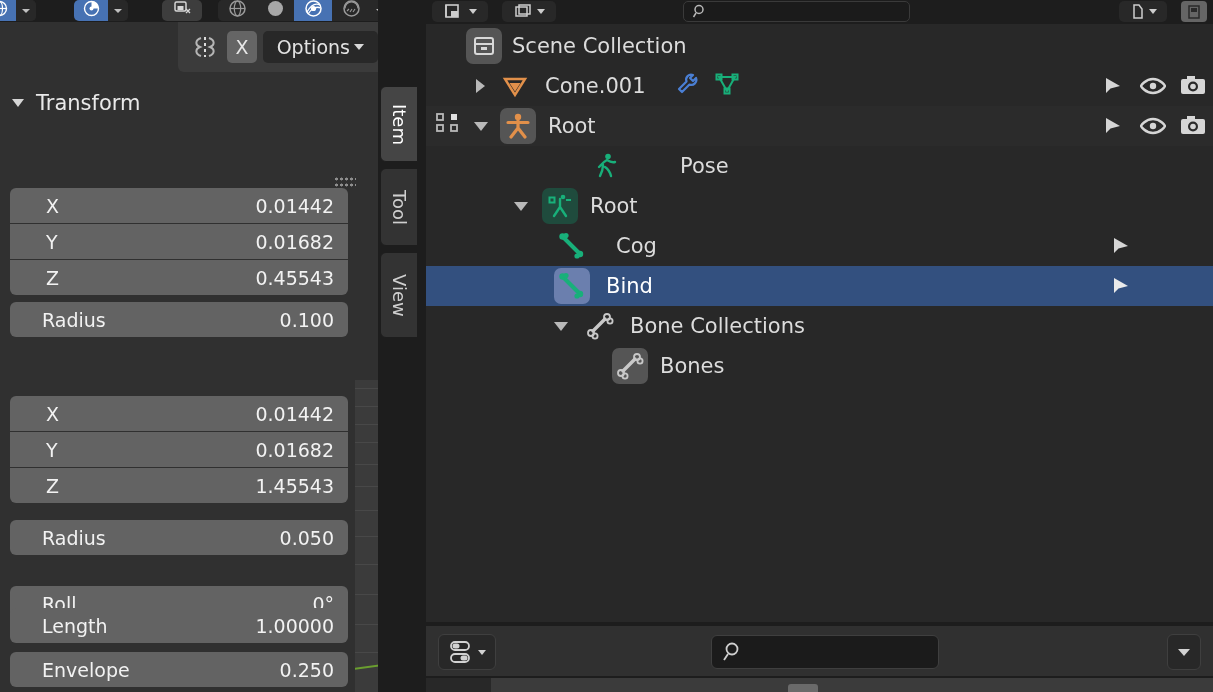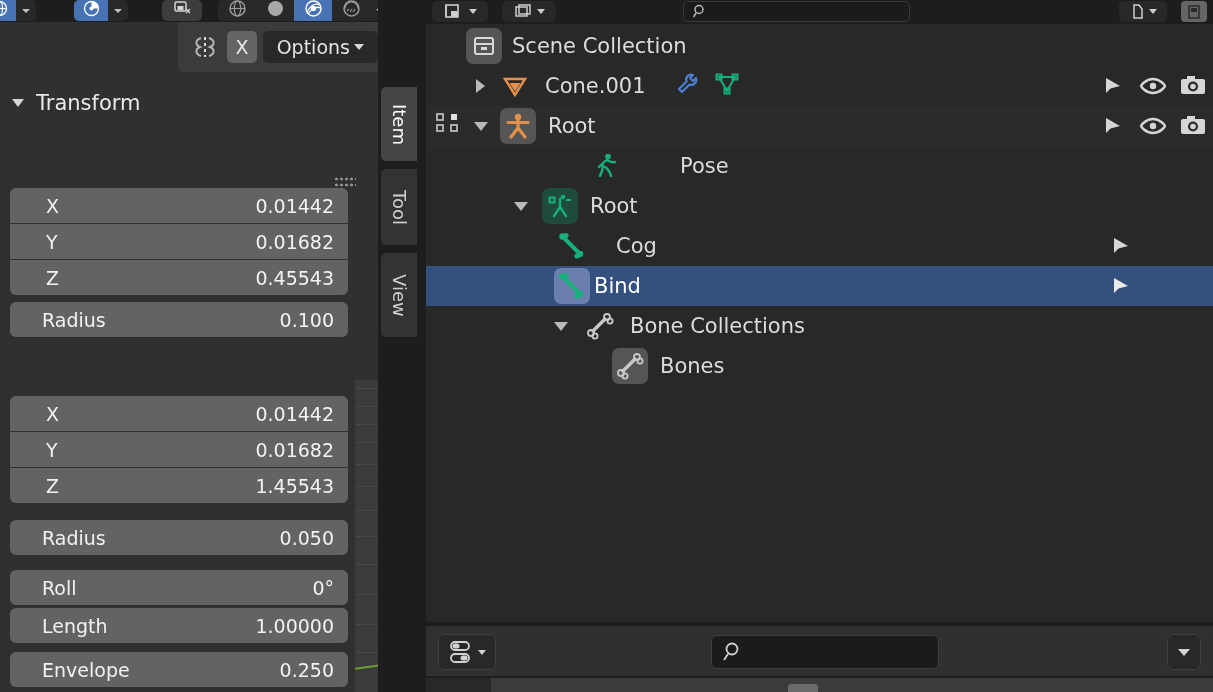--- a/index.html
+++ b/index.html
@@ -286,21 +286,21 @@
         <span class="v">0.01682</span>
       </div>
       <div class="field grp-bot" style="top:390px;">
         <span class="k">Z</span>
         <span class="v">1.45543</span>
       </div>
       <div class="field grp-solo" style="top:442px;">
         <span class="k wide">Radius</span>
         <span class="v">0.050</span>
       </div>
-      <div class="field grp-solo" style="top:492px;justify-content:center;">
+      <div class="field grp-solo" style="top:508px;justify-content:center;">
         <span class="k wide">Roll</span>
         <span class="v">0°</span>
       </div>
       <div class="field grp-solo" style="top:530px;gap:12px;">
         <span class="k wide">Length</span>
         <span class="v">1.00000</span>
       </div>
       <div class="field grp-solo" style="top:574px;">
         <span class="k wide">Envelope</span>
         <span class="v">0.250</span>
@@ -524,21 +524,21 @@
       <span class="ospacer" style="width:128px;"></span>
       <span class="ibox hisel">
         <svg width="30" height="30" viewBox="0 0 30 30">
           <path d="M7 7 L21 21" stroke="#18b07a" stroke-width="4" stroke-linecap="round"></path>
           <circle cx="5.5" cy="5.5" r="3.2" fill="#18b07a"></circle>
             <circle cx="9" cy="4.5" r="2.6" fill="#18b07a"></circle>
           <circle cx="23" cy="23" r="3.2" fill="#18b07a"></circle>
             <circle cx="20" cy="25" r="2.6" fill="#18b07a"></circle>
         </svg>
       </span>
-      <span class="otext" style="margin-left:4px;">Bind</span>
+      <span class="otext" style="margin-left:16px;">Bind</span>
       <span class="row-right" style="right:72px;">
         <span class="ricon">
           <svg width="22" height="22" viewBox="0 0 22 22">
               <path d="M4 3 L4 18 L8.5 13.5 L18 11 Z" fill="#eaeaea"></path>
             </svg>
         </span>
       </span>
     </div>
 
     <div class="orow" style="top:306px;">

